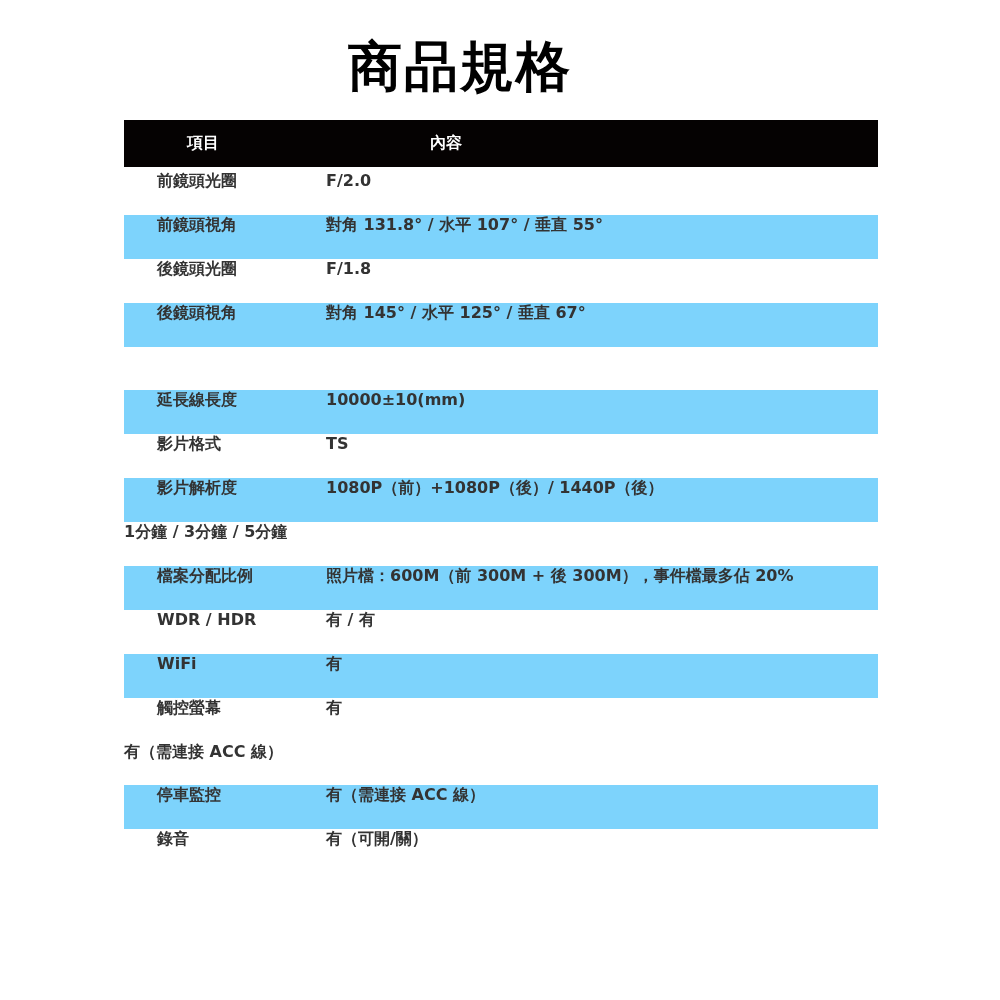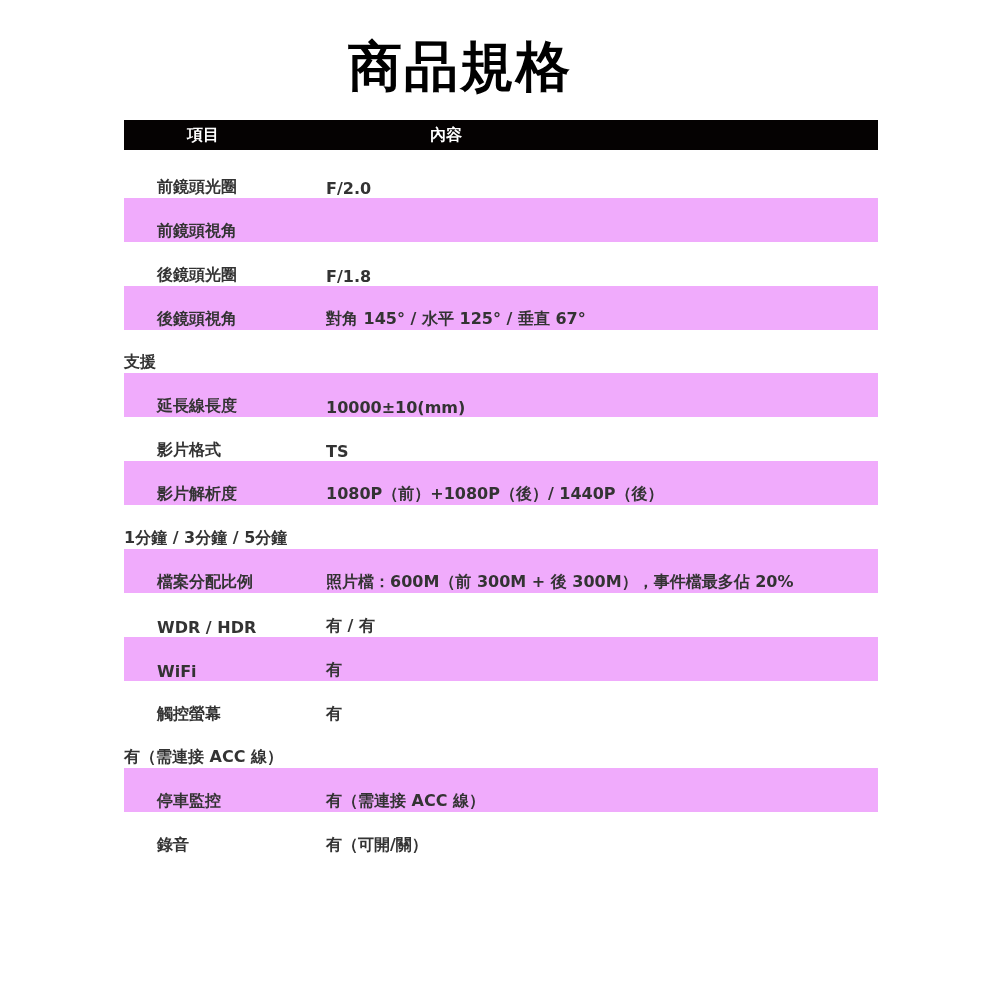--- a/index.html
+++ b/index.html
@@ -2,26 +2,26 @@
 <html><head>
 <meta charset="utf-8">
 <style>
   html, body { margin: 0; padding: 0; background: #ffffff; }
   body { width: 1000px; height: 1000px; position: relative; overflow: hidden;
          font-family: "DejaVu Sans", "Liberation Sans", sans-serif; color: #2b2b2b; }
   .title { position: absolute; top: 22px; left: 0; width: 1000px; text-align: center;
            font-size: 54px; font-weight: bold; color: #000; letter-spacing: 2px; padding-left: 0; }
   .title span { display: inline-block; margin-left: -80px; margin-top: 9px; }
   .table { position: absolute; left: 124px; top: 120px; width: 754px; }
-  .thead { height: 30px; background: #050202; color: #fff; display: flex; align-items: center;
+  .thead { height: 47px; background: #050202; color: #fff; display: flex; align-items: center;
            font-weight: bold; font-size: 16px; }
   .thead .c1 { width: 190px; padding-left: 63px; box-sizing: border-box; }
   .thead .c2 { padding-left: 116px; }
-  .row { height: 43.9px; display: flex; align-items: flex-end; font-size: 16px; font-weight: bold; color: #333; }
-  .row.alt { background: #f0abfc; }
+  .row { height: 43.9px; display: flex; align-items: flex-start; font-size: 16px; font-weight: bold; color: #333; }
+  .row.alt { background: #7dd3fc; }
   .row .c1 { width: 202px; padding-left: 33px; box-sizing: border-box; }
   .row .c2 { flex: 1; white-space: nowrap; }
   .spacer { height: 4px; }
 </style>
 </head>
 <body>
 
 <div class="title"><span>商品規格</span></div>
 
 <div class="table">
@@ -29,31 +29,31 @@
     <div class="c1">項目</div>
     <div class="c2">內容</div>
   </div>
   <div class="spacer"></div>
   <div class="row">
       <div class="c1">前鏡頭光圈</div>
       <div class="c2">F/2.0</div>
     </div>
   <div class="row alt">
       <div class="c1">前鏡頭視角</div>
+      <div class="c2">對角 131.8° / 水平 107° / 垂直 55°</div>
     </div>
   <div class="row">
       <div class="c1">後鏡頭光圈</div>
       <div class="c2">F/1.8</div>
     </div>
   <div class="row alt">
       <div class="c1">後鏡頭視角</div>
       <div class="c2">對角 145° / 水平 125° / 垂直 67°</div>
     </div>
   <div class="row">
-      <div class="c2">支援</div>
     </div>
   <div class="row alt">
       <div class="c1">延長線長度</div>
       <div class="c2">10000±10(mm)</div>
     </div>
   <div class="row">
       <div class="c1">影片格式</div>
       <div class="c2">TS</div>
     </div>
   <div class="row alt">

